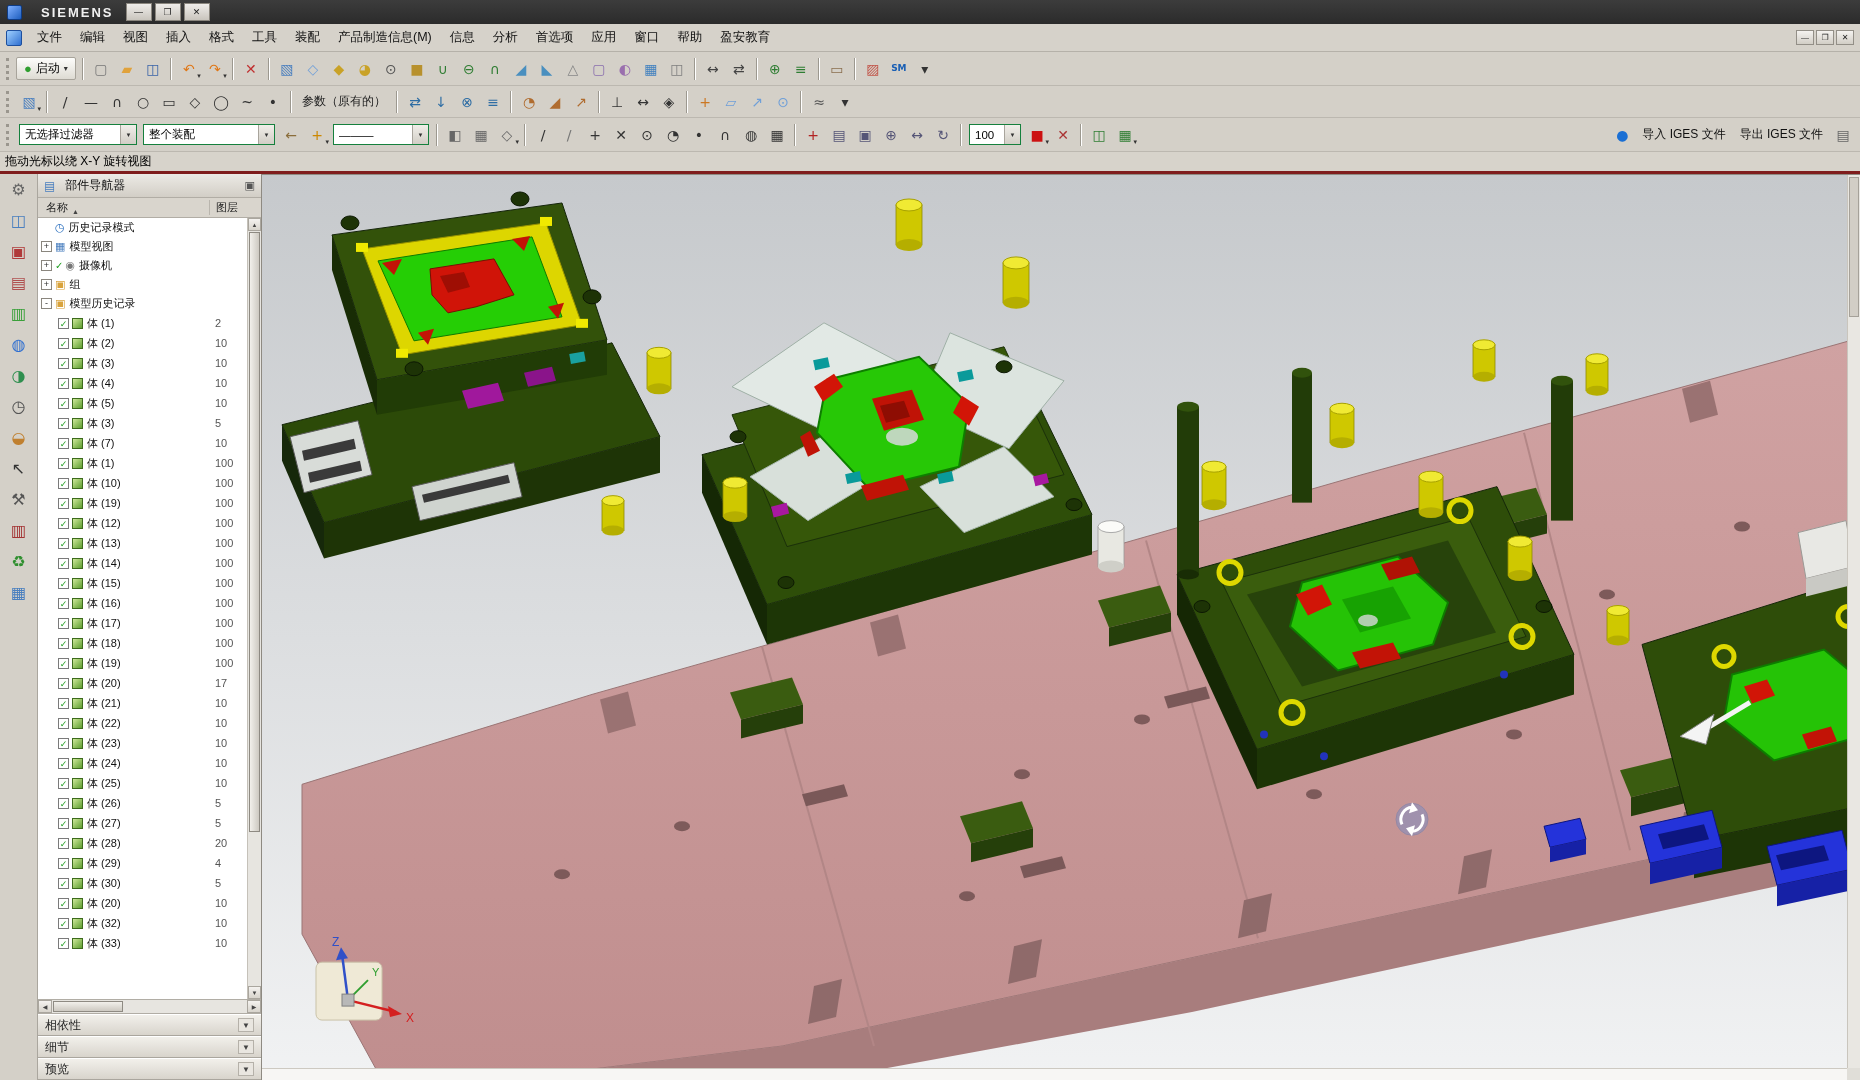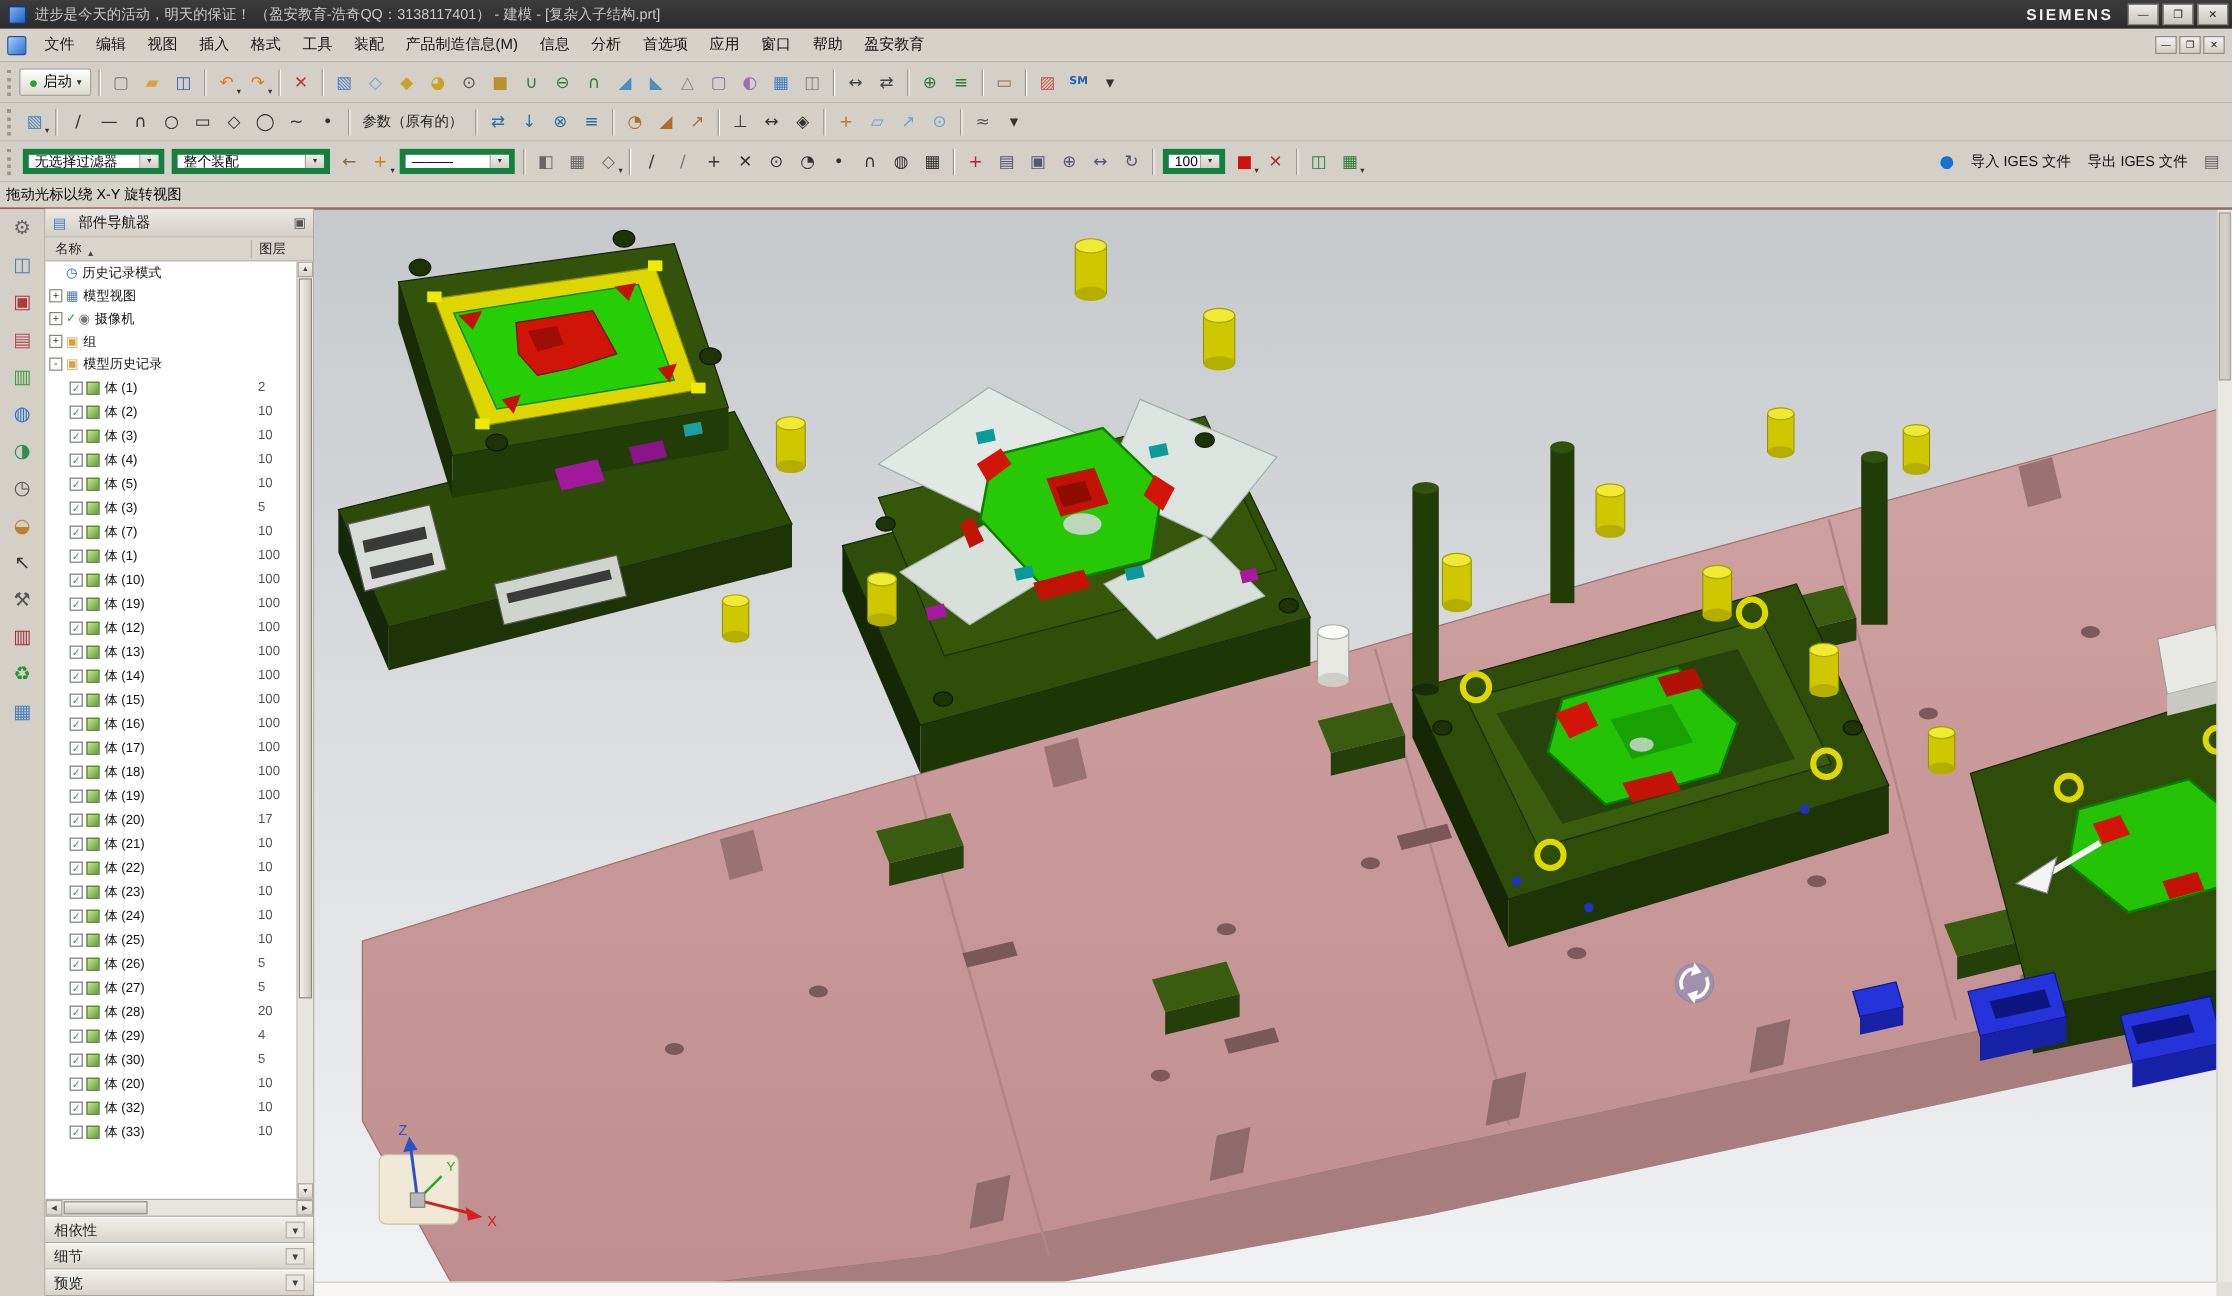--- a/index.html
+++ b/index.html
@@ -28,27 +28,27 @@
   .tbsep { width:2px; height:22px; border-left:1px solid #9c988f; border-right:1px solid #ffffff; margin:0 4px; flex:0 0 auto; }
   .tbicon { width:26px; height:26px; display:flex; align-items:center; justify-content:center; position:relative; flex:0 0 auto; border:1px solid transparent; }
   .glyph { font-family:"DejaVu Sans",sans-serif; font-size:14px; line-height:1; }
   .glyph.txt { font-size:9px; font-weight:bold; }
   .icaret { font-size:7px; color:#333; position:absolute; right:0px; bottom:1px; }
   .tbbtn { display:flex; align-items:center; gap:4px; padding:2px 7px; margin-right:2px; background:linear-gradient(#fdfdfb,#dedbd3); border:1px solid #a8a49b; border-radius:2px; font-size:12px; flex:0 0 auto; }
   .tbbtn .orb { font-size:13px; }
   .caret { font-size:8px; color:#333; }
   .tblabel { font-size:12px; color:#222; padding:0 6px; white-space:nowrap; flex:0 0 auto; }
   .tblink { font-size:12px; color:#111; padding:0 7px; white-space:nowrap; flex:0 0 auto; cursor:default; }
-  .tbselect { height:21px; background:#fff; border:5px solid #15803d; display:flex; align-items:center; font-size:11.5px; padding-left:5px; margin:0 3px; flex:0 0 auto; overflow:hidden; }
+  .tbselect { height:21px; background:#fff; border:1px solid #15803d; display:flex; align-items:center; font-size:11.5px; padding-left:5px; margin:0 3px; flex:0 0 auto; overflow:hidden; }
   .selval { flex:1; white-space:nowrap; overflow:hidden; }
   .selcaret { width:16px; height:100%; margin-left:auto; background:linear-gradient(#f0eee9,#d2cec6); border-left:1px solid #a8a49c; display:flex; align-items:center; justify-content:center; font-size:6px; color:#333; flex:0 0 auto; }
   .push { margin-left:auto; }
 
   
-  .hintbar { height:22px; background:#d7d3cb; border-bottom:1px solid #7f1d1d; display:flex; align-items:center; padding-left:5px; font-size:12px; color:#000; flex:0 0 auto; }
+  .hintbar { height:22px; background:#d7d3cb; border-bottom:3px solid #7f1d1d; display:flex; align-items:center; padding-left:5px; font-size:12px; color:#000; flex:0 0 auto; }
 
   
   .main { flex:1; display:flex; min-height:0; }
   .side-strip { width:38px; background:#d4d0c8; border-right:1px solid #aaa69e; display:flex; flex-direction:column; align-items:center; padding-top:3px; gap:7px; flex:0 0 auto; }
   .side-icon { width:26px; height:24px; display:flex; align-items:center; justify-content:center; font-size:16px; font-family:"DejaVu Sans",sans-serif; }
 
   
   .navigator { width:224px; background:#f4f3f0; border-right:1px solid #8e8a82; display:flex; flex-direction:column; flex:0 0 auto; }
   .nav-header { height:24px; background:linear-gradient(#eceae5,#d2cec6); border-bottom:1px solid #b1ada5; display:flex; align-items:center; gap:6px; padding:0 6px; font-size:12px; color:#111; flex:0 0 auto; }
   .nav-header .ticon { font-size:12px; }
@@ -89,21 +89,20 @@
   .h-sb { position:absolute; left:0; right:13px; bottom:0; height:12px; background:#f7f6f4; border-top:1px solid #cdc9c1; }
   .sb-corner { position:absolute; right:0; bottom:0; width:13px; height:12px; background:#e0ded8; }
 </style>
 </head>
 <body>
 
 <div class="app">
 
   <div class="titlebar">
     <div class="t-ico"></div>
-    <div class="t-title">进步是今天的活动，明天的保证！ （盈安教育-浩奇QQ：3138117401）  - 建模 - [复杂入子结构.prt]</div>
     <div class="brand">SIEMENS</div>
     <div class="winbtn">—</div>
     <div class="winbtn">❐</div>
     <div class="winbtn">✕</div>
   </div>
 
   <div class="menubar">
     <div class="m-ico"></div>
     <div style="display:flex">
         <span class="menu-item">文件</span>

